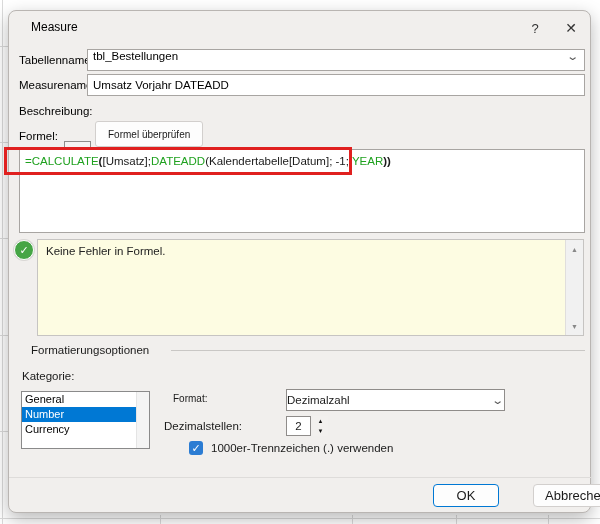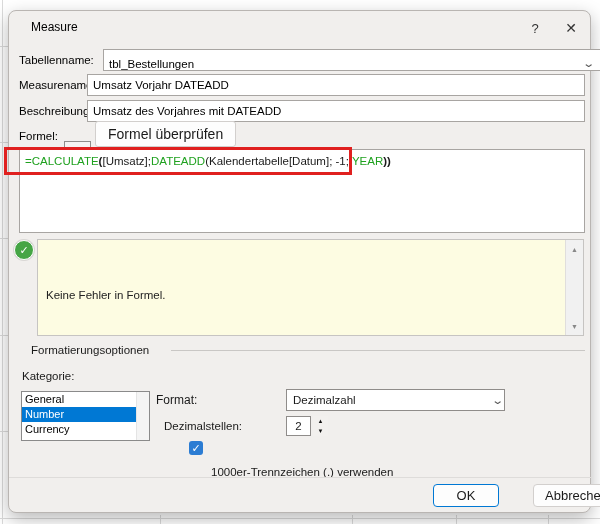--- a/index.html
+++ b/index.html
@@ -21,32 +21,32 @@
   .titlebar-btn{position:absolute;top:4px;width:28px;height:26px;display:flex;align-items:center;justify-content:center;font-size:13px;color:#333;cursor:default;}
   .btn-help{left:512px;}
   .btn-close{left:548px;font-size:14px;}
   
   .flabel{position:absolute;left:10px;font-size:11.5px;line-height:22px;color:#000;}
   .finput{
     position:absolute;left:78px;width:498px;height:22px;box-sizing:border-box;
     background:#fff;border:1px solid #a8a5a2;font-size:11.5px;padding:0 5px;
     font-family:"Liberation Sans","DejaVu Sans",sans-serif;color:#000;outline:none;
   }
-  .combobox{display:flex;align-items:flex-end;margin-left:16px;}
+  .combobox{display:flex;align-items:flex-start;}
   .combobox .val{flex:1;}
   .chevron{font-size:11px;color:#555;margin-right:2px;transform:scaleX(1.4);}
   
   .fx-btn{
     position:absolute;left:55px;top:110px;width:27px;height:26px;box-sizing:border-box;
     background:#f5f3f2;border:1px solid #8f8c8a;display:flex;align-items:center;justify-content:center;margin-top:20px;
   }
   .fx-glyph{font-family:"Liberation Serif","DejaVu Serif",serif;font-style:italic;font-size:13px;color:#444;}
   .check-formula-btn{
     position:absolute;left:86px;top:110px;height:26px;padding:0 12px;box-sizing:border-box;
-    background:#fdfdfd;border:1px solid #d2cfcd;border-radius:3px;font-size:14px;
+    background:#fdfdfd;border:1px solid #d2cfcd;border-radius:3px;font-size:10px;
     display:flex;align-items:center;color:#1a1a1a;
   }
   .formula-box{
     position:absolute;left:10px;top:138px;width:566px;height:84px;box-sizing:border-box;
     background:#fff;border:1px solid #a8a5a2;padding:5px 5px;font-size:11.5px;
     white-space:nowrap;overflow:hidden;
   }
   .tk-green{color:var(--formula-green,#1fa11f);}
   .tk-bold{font-weight:bold;}
   .annotation-red{
@@ -57,55 +57,55 @@
   .status-icon{
     position:absolute;left:5px;top:229px;width:18px;height:18px;border-radius:50%;
     background:var(--check-green,#45a545);color:#fff;font-size:11px;font-weight:bold;
     display:flex;align-items:center;justify-content:center;border:1px solid #fff;
     box-shadow:0 0 0 1px #d8d6d4;
   }
   .message-box{
     position:absolute;left:28px;top:228px;width:547px;height:97px;box-sizing:border-box;
     background:var(--message-bg,#fdfce2);border:1px solid #c6c4c2;
   }
-  .message-text{position:absolute;left:8px;top:5px;font-size:11.5px;color:#222;margin-top:44px;}
+  .message-text{position:absolute;left:8px;top:5px;font-size:11.5px;color:#222;}
   .msg-scrollbar{
     position:absolute;right:0;top:0;bottom:0;width:17px;background:#f1f1f1;border-left:1px solid #e0dedc;
   }
   .scroll-arrow{position:absolute;left:0;width:100%;height:14px;display:flex;align-items:center;justify-content:center;font-size:7px;color:#888;}
   .scroll-up{top:2px;} .scroll-down{bottom:2px;}
   
   .section-label{position:absolute;left:22px;top:333px;font-size:11.5px;}
   .section-divider{position:absolute;left:162px;top:339px;width:414px;height:1px;background:#c9c7c5;}
   .category-label{position:absolute;left:13px;top:359px;font-size:11.5px;}
   .listbox{
-    position:absolute;left:12px;top:380px;width:129px;height:50px;box-sizing:border-box;
+    position:absolute;left:12px;top:380px;width:129px;height:58px;box-sizing:border-box;
     background:#fff;border:1px solid #8a8a8a;overflow:hidden;
   }
   .listbox .track{position:absolute;right:0;top:0;bottom:0;width:12px;background:#f4f4f4;border-left:1px solid #e4e4e4;}
   .list-item{height:15px;line-height:15px;font-size:11px;padding-left:3px;color:#000;width:114px;}
   .list-item.selected{background:var(--selection-blue,#0078d4);color:#fff;}
-  .format-label{position:absolute;left:147px;top:382px;font-size:12px;}
+  .format-label{position:absolute;left:164px;top:382px;font-size:10px;}
   .format-dropdown{
     position:absolute;left:277px;top:378px;width:219px;height:22px;box-sizing:border-box;
-    background:#fff;border:1px solid #8f8c8a;display:flex;align-items:center;font-size:11.5px;padding-left:6px;
+    background:#fff;border:1px solid #8f8c8a;display:flex;align-items:center;font-size:11.5px;
   }
   .decimals-label{position:absolute;left:155px;top:409px;font-size:11.5px;}
   .spin-value{
     position:absolute;left:277px;top:405px;width:25px;height:20px;box-sizing:border-box;
     background:#fff;border:1px solid #8f8c8a;font-size:11.5px;display:flex;align-items:center;justify-content:center;
   }
   .spin-arrows{position:absolute;left:304px;top:405px;width:15px;height:20px;}
   .spin-btn{position:absolute;left:0;width:15px;height:10px;box-sizing:border-box;display:flex;align-items:center;justify-content:center;font-size:6px;color:#111;background:#f2f0ee;}
   .spin-up{top:0;} .spin-down{bottom:0;}
   .checkbox{
     position:absolute;left:180px;top:430px;width:14px;height:14px;border-radius:3px;
     background:var(--checkbox-blue,#2b7cd3);color:#fff;font-size:11px;line-height:14px;text-align:center;
   }
-  .checkbox-label{position:absolute;left:202px;top:431px;font-size:11.5px;margin-top:24px;}
+  .checkbox-label{position:absolute;left:202px;top:431px;font-size:11.5px;}
   
   .footer-divider{position:absolute;left:0;top:466px;width:583px;height:1px;background:#dedcda;}
   .btn{
     position:absolute;top:473px;height:23px;box-sizing:border-box;border-radius:4px;
     background:#fdfdfd;font-size:13px;display:flex;align-items:center;justify-content:center;color:#1a1a1a;
   }
   .btn-ok{left:424px;width:66px;border:1px solid var(--accent-blue,#0078d4);}
   .btn-cancel{left:524px;width:87px;border:1px solid #d2cfcd;}
 </style>
 </head>
@@ -136,21 +136,20 @@
   <div class="flabel" style="top:38px;">Tabellenname:</div>
   <div class="finput combobox" style="top:38px;">
     <span class="val">tbl_Bestellungen</span>
     <span class="chevron">⌄</span>
   </div>
 
   <div class="flabel" style="top:63px;">Measurename:</div>
   <input class="finput" style="top: 63px;" value="Umsatz Vorjahr DATEADD">
 
   <div class="flabel" style="top:89px;">Beschreibung:</div>
-  <input class="finput" style="top: 89px;" value="Umsatz des Vorjahres mit DATEADD">
 
   <div class="flabel" style="top:112px;line-height:26px;">Formel:</div>
   <div class="fx-btn">
     <span class="fx-glyph">fx</span>
   </div>
   <div class="check-formula-btn">Formel überprüfen</div>
 
   <div class="formula-box"><span class="tk-green">=CALCULATE</span><span class="tk-bold">(</span><span>[Umsatz];</span><span class="tk-green">DATEADD</span><span>(Kalendertabelle[Datum]; -1; </span><span class="tk-green">YEAR</span><span class="tk-bold">))</span></div>
   <div class="annotation-red"></div>
 

